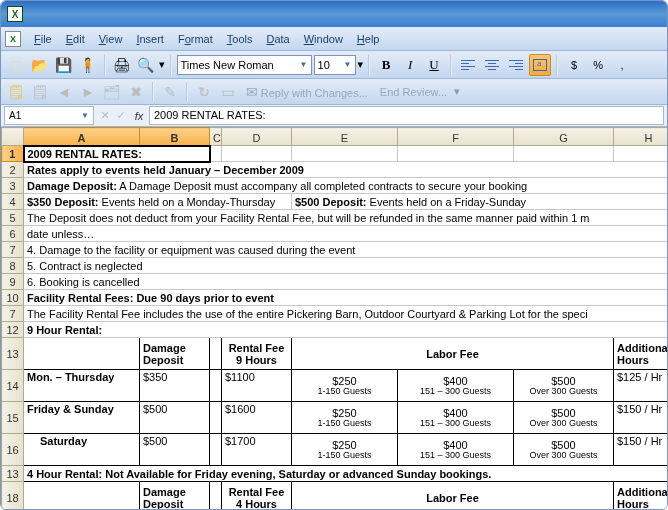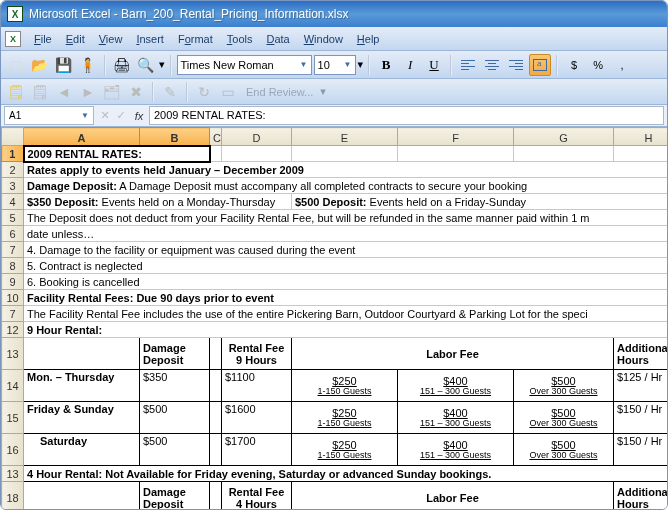--- a/index.html
+++ b/index.html
@@ -58,40 +58,37 @@
 .times { font-family: 'Times New Roman', serif; font-size: 12px; }
 .overflow-vis { overflow: visible !important; }
 .center { text-align:center; }
 .tborder { border:1px solid #000 !important; }
 .tborder-top { border-top:1px solid #000 !important; }
 .tborder-left { border-left:1px solid #000 !important; }
 .tborder-right { border-right:1px solid #000 !important; }
 .small { font-size:9px; }
 .tall { height:32px; }
 .tall td { vertical-align:middle; }
-.innerstack { display:flex; flex-direction:column; align-items:center; line-height:1.1;text-decoration:underline;}
+.innerstack { display:flex; flex-direction:column; align-items:center; line-height:1.1;}
 
 
 .glyph { font-size: 14px; line-height:1; }
 .align-icon { display:flex; flex-direction:column; gap:2px; width:14px;}
 .align-icon span{ height:1px; background:#3b6ca8;}
 .align-icon.left span:nth-child(odd){width:100%;} .align-icon.left span:nth-child(even){width:60%;}
 .align-icon.center span:nth-child(odd){width:100%;} .align-icon.center span:nth-child(even){width:60%; margin:0 auto;}
 .align-icon.right span:nth-child(odd){width:100%;} .align-icon.right span:nth-child(even){width:60%; margin-left:auto;}
 .merge-icon{width:14px;height:12px;border:1px solid #3b6ca8; position:relative;}
 .merge-icon::after{content:'a';font-size:8px;position:absolute;left:3px;top:-1px;color:#3b6ca8;}
 </style>
 </head>
 <body>
 
 <div class="titlebar">
   <div class="xl-icon">X</div>
-  <span class="titlebar-text">
-    <span>Microsoft Excel</span> - <span>Barn_200_Rental_Pricing_Information.xlsx</span>
-  </span>
 </div>
 
 <div class="menubar">
   <div class="doc-icon">X</div>
   <span class="menu-item"><u>F</u>ile</span>
   <span class="menu-item"><u>E</u>dit</span>
   <span class="menu-item"><u>V</u>iew</span>
   <span class="menu-item"><u>I</u>nsert</span>
   <span class="menu-item">F<u>o</u>rmat</span>
   <span class="menu-item"><u>T</u>ools</span>
@@ -204,20 +201,21 @@
   <div class="tb-btn">
       <span class="glyph" style="color:#bbb;">✎</span>
     </div>
   <div class="tb-sep"></div>
   <div class="tb-btn">
       <span class="glyph" style="color:#bbb;">↻</span>
     </div>
   <div class="tb-btn">
       <span class="glyph" style="color:#bbb;">▭</span>
     </div>
+  <span class="dis"><span class="glyph">✉</span> <span>Reply with Changes...</span></span>
   <span class="dis"><span>End Review...</span></span>
   <div class="cap">▾</div>
 </div>
 
 <div class="fbar">
   <div class="namebox">
       <span>A1</span>
       <span class="dd">▼</span>
     </div>
   <div class="fx-cancel">✕</div>

